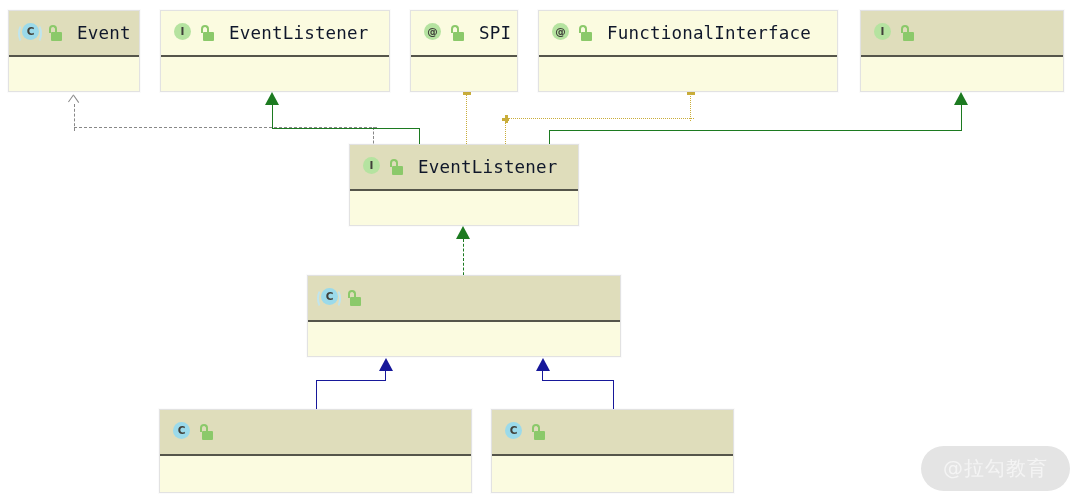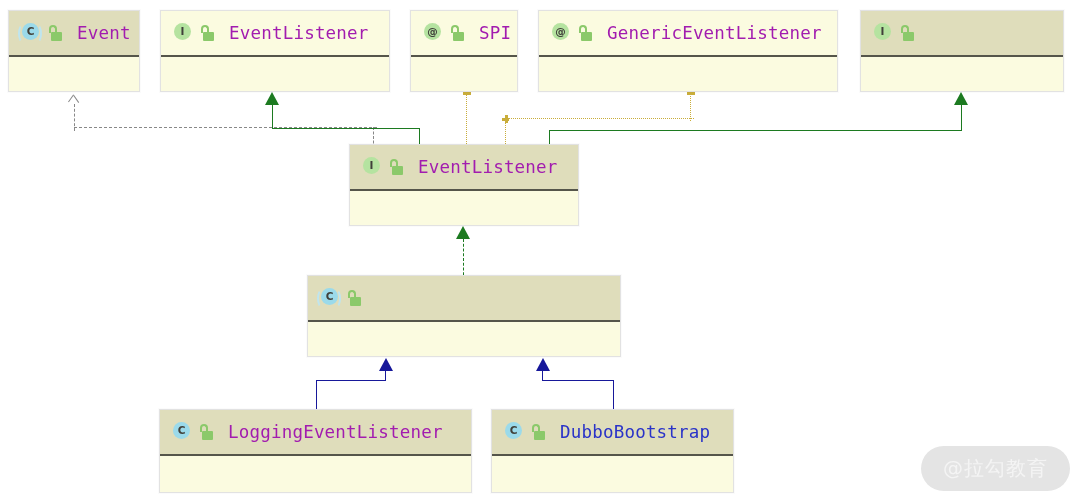--- a/index.html
+++ b/index.html
@@ -37,21 +37,21 @@
   }
   .node.hdr-olive .hdr { background: #dfddbb; }
   .node.hdr-cream .hdr { background: #fbfbe0; }
   .node .body {
     height: 33px;
     background: #fbfbe0;
   }
   .node .name {
     font-size: 17.5px;
     letter-spacing: 0.2px;
-    color: #a21caf;
+    color: #0f172a;
     margin-left: 14px;
     font-family: "DejaVu Sans Mono", "Liberation Mono", monospace;
   }
   .node .name.link { color: #2a33c8; }
 
   
   .kind {
     position: relative;
     width: 22px; height: 22px;
     flex: 0 0 22px;
@@ -249,21 +249,21 @@
 
   <div class="node hdr-cream" style="left:538px; top:10px; width:300px; height:82px;">
     <div class="hdr">
       <span class="kind k-annotation">
         <span class="disc">@</span>
       </span>
       <span class="lock">
         <span class="shackle"></span>
           <span class="body-l"></span>
       </span>
-      <span class="name">GenericEventListener</span>
+      <span class="name">FunctionalInterface</span>
     </div>
     <div class="body"></div>
   </div>
 
   <div class="node hdr-olive" style="left:860px; top:10px; width:204px; height:82px;">
     <div class="hdr">
       <span class="kind k-interface">
         <span class="disc">I</span>
       </span>
       <span class="lock">
@@ -303,34 +303,32 @@
 
   <div class="node hdr-olive" style="left:159px; top:409px; width:313px; height:84px;">
     <div class="hdr">
       <span class="kind k-class">
         <span class="disc">C</span>
       </span>
       <span class="lock">
         <span class="shackle"></span>
           <span class="body-l"></span>
       </span>
-      <span class="name">LoggingEventListener</span>
     </div>
     <div class="body"></div>
   </div>
 
   <div class="node hdr-olive" style="left:491px; top:409px; width:243px; height:84px;">
     <div class="hdr">
       <span class="kind k-class">
         <span class="disc">C</span>
       </span>
       <span class="lock">
         <span class="shackle"></span>
           <span class="body-l"></span>
       </span>
-      <span class="name link">DubboBootstrap</span>
     </div>
     <div class="body"></div>
   </div>
 
   <div id="watermark">@拉勾教育</div>
 
 </div>
 
 </body></html>

